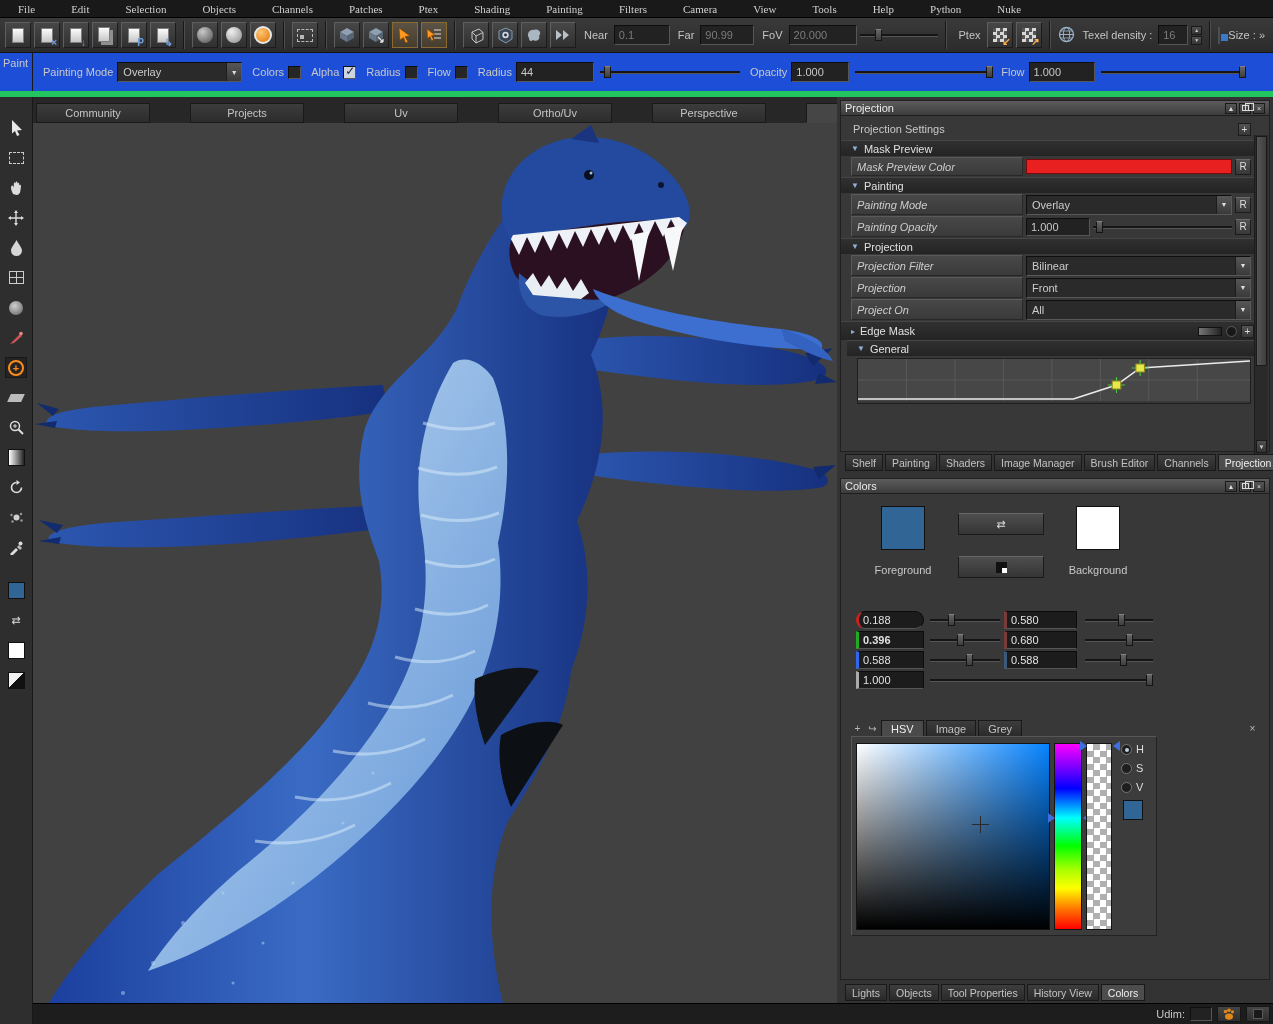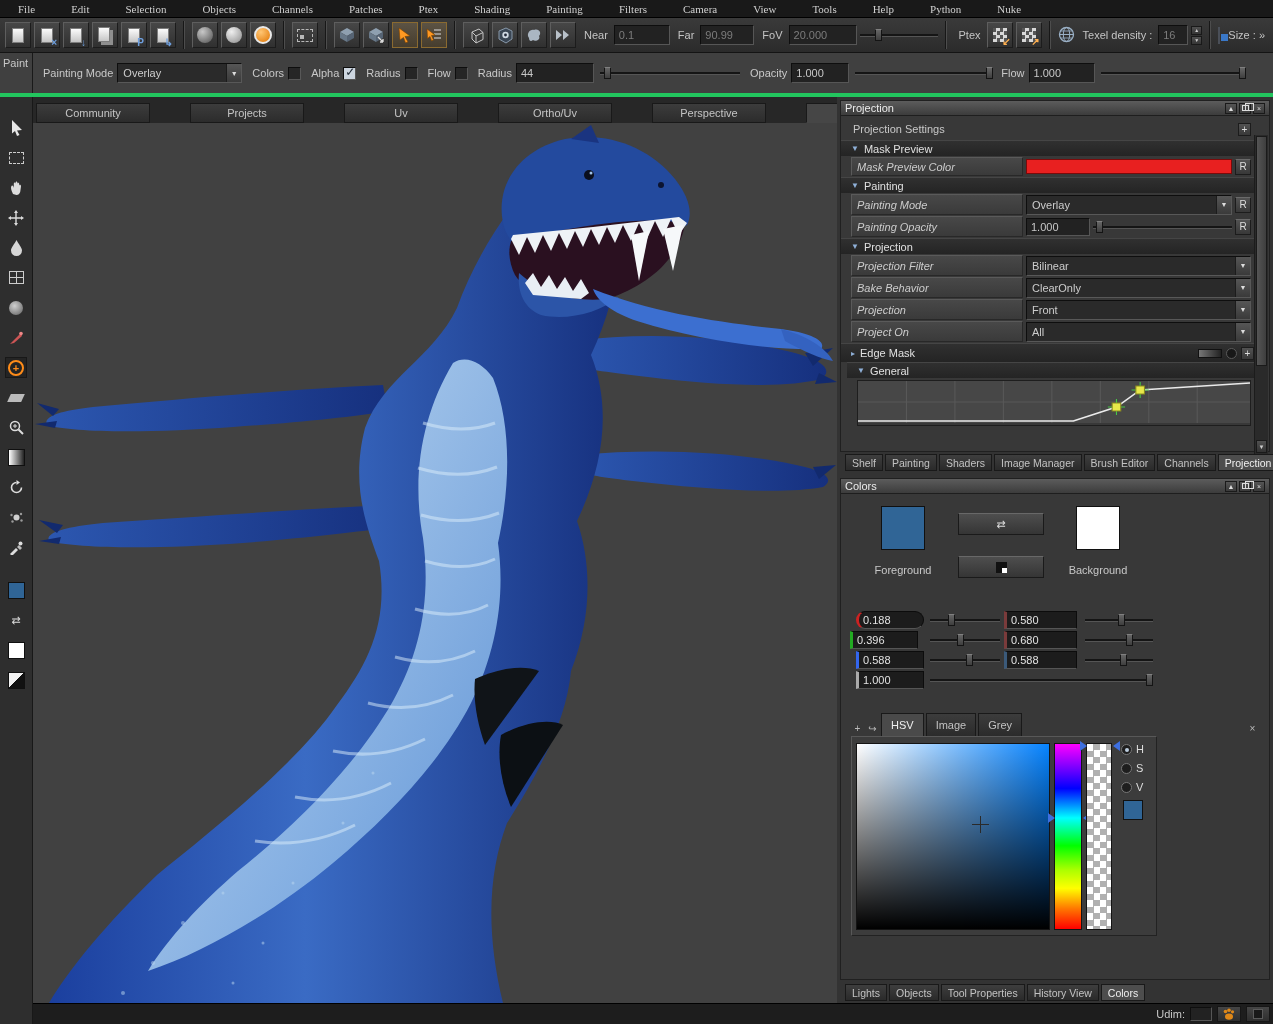--- a/index.html
+++ b/index.html
@@ -39,22 +39,22 @@
   .ic-dashed::after { content:""; position:absolute; left:2px; bottom:2px; width:4px; height:4px; background:#b8b8b8; }
   .ic-checker { width:14px; height:14px; background:conic-gradient(#d8d8d8 25%, #555 25% 50%, #d8d8d8 50% 75%, #555 75%); background-size:7px 7px; position:relative; }
   .ic-checker .doc-ov { color:#ffb050; right:-4px; bottom:-5px; }
   .stepper { display:flex; flex-direction:column; gap:1px; }
   .stepper div { width:11px; height:9px; background:linear-gradient(#505050,#353535); border:1px solid #191919;
                  font-size:5px; color:#ccc; display:flex; align-items:center; justify-content:center; }
   .ic-size { width:20px; height:17px; background:#20242c; border:1px solid #4a4f58; position:relative; }
   .ic-size::after { content:""; position:absolute; left:2px; bottom:2px; width:7px; height:7px; background:#3a78c8; }
 
   
-  .paintbar { position:absolute; top:53px; left:0; width:100%; height:44px; background:#404040;
-              border-bottom:4px solid #22c55e; display:flex; align-items:center; }
+  .paintbar { position:absolute; top:53px; left:0; width:100%; height:44px; background:#1d4ed8;
+              border-bottom:6px solid #22c55e; display:flex; align-items:center; }
   .paint-cell { width:33px; height:100%; flex:none; border-right:1px solid #191919; display:flex; align-items:flex-start; padding:4px 0 0 3px; color:#c8c8c8; }
   .pb-label { margin:0 4px 0 10px; white-space:nowrap; }
   .checkbox { width:13px; height:13px; flex:none; background:#262626; border:1px solid #0e0e0e;
               border-bottom-color:#585858; border-right-color:#585858; position:relative; }
   .checkbox.checked { background:#cdd6e0; }
   .checkbox .cbmark { position:absolute; top:-3px; left:1px; font-size:12px; color:#1a2430; display:none; }
   .checkbox.checked .cbmark { display:block; }
   .dd { display:flex; align-items:stretch; height:20px; background:#2a2a2a; border:1px solid #0e0e0e;
         border-bottom-color:#585858; border-right-color:#585858; }
   .dd-val { flex:1; display:flex; align-items:center; padding:0 5px; color:#ccc; white-space:nowrap; overflow:hidden; }
@@ -122,21 +122,21 @@
   .swatch-label { position:absolute; width:100px; text-align:center; color:#c8c8c8; }
   .tool-btn { position:absolute; width:86px; height:22px; background:linear-gradient(#4e4e4e,#353535);
               border:1px solid #1a1a1a; border-top-color:#686868; display:flex; align-items:center; justify-content:center; color:#ddd; }
   .ic-bwcorner { width:11px; height:11px; background:#111; position:relative; }
   .ic-bwcorner::after { content:""; position:absolute; right:0; bottom:0; width:5px; height:5px; background:#fff; }
   .val-field { position:absolute; width:68px; height:18px; background:#1c1c1c; border:1px solid #0c0c0c;
                border-bottom-color:#555; color:#e2e2e2; display:flex; align-items:center; padding:0 4px; }
   .val-strip { border-left:3px solid; }
   .picker-tabs { position:absolute; top:225px; left:10px; right:10px; height:18px; display:flex; align-items:flex-end; gap:2px; }
   .pk-icon { width:13px; height:13px; margin-bottom:2px; color:#bbb; display:flex; align-items:center; justify-content:center; font-size:10px; }
-  .pk-tab { height:24px; padding:0 9px; background:linear-gradient(#3c3c3c,#2b2b2b); border:1px solid #191919;
+  .pk-tab { height:17px; padding:0 9px; background:linear-gradient(#3c3c3c,#2b2b2b); border:1px solid #191919;
             display:flex; align-items:center; color:#c2c2c2; }
   .pk-tab.active { background:#4a4a4a; color:#eee; border-bottom-color:#4a4a4a; }
   .picker-box { position:absolute; left:10px; top:242px; width:306px; height:200px; background:#3c3c3c;
                 border:1px solid #585858; border-bottom-color:#222; border-right-color:#222; }
   .sv-square { position:absolute; left:4px; top:6px; width:194px; height:187px; border:1px solid #141414;
                background:linear-gradient(to top, #000, rgba(0,0,0,0)), linear-gradient(to right, #fff, #0683ff); }
   .crosshair { position:absolute; width:17px; height:17px; }
   .crosshair::before { content:""; position:absolute; left:8px; top:0; width:1px; height:17px; background:#2a2a2a; }
   .crosshair::after { content:""; position:absolute; top:8px; left:0; height:1px; width:17px; background:#2a2a2a; }
   .hue-strip { position:absolute; left:202px; top:6px; width:28px; height:187px; border:1px solid #141414;
@@ -583,27 +583,20 @@
           <span>Projection</span>
         </div>
         <div class="proj-row" style="height:21px">
           <div class="prop-label">Projection Filter</div>
           <div class="dd" style="flex:1">
             <div class="dd-val">Bilinear</div>
             <div class="dd-btn">▼</div>
           </div>
         </div>
         <div class="proj-row" style="height:21px">
-          <div class="prop-label">Bake Behavior</div>
-          <div class="dd" style="flex:1">
-            <div class="dd-val">ClearOnly</div>
-            <div class="dd-btn">▼</div>
-          </div>
-        </div>
-        <div class="proj-row" style="height:21px">
           <div class="prop-label">Projection</div>
           <div class="dd" style="flex:1">
             <div class="dd-val">Front</div>
             <div class="dd-btn">▼</div>
           </div>
         </div>
         <div class="proj-row" style="height:21px">
           <div class="prop-label">Project On</div>
           <div class="dd" style="flex:1">
             <div class="dd-val">All</div>
@@ -685,21 +678,21 @@
         <div class="slider" style="position:absolute; left:89px; top:118px; width:70px;">
             <div class="groove"></div>
             <div class="handle" style="left:25%"></div>
           </div>
         <div class="val-field val-strip" style="left:163px; top:117px; width:73px; border-left-color:#7a3b3b;">0.580</div>
         <div class="slider" style="position:absolute; left:244px; top:118px; width:68px;">
             <div class="groove"></div>
             <div class="handle" style="left:48%"></div>
           </div>
 
-        <div class="val-field val-strip" style="left:9px; top:137px; border-left-color:#22aa22;">0.396</div>
+        <div class="val-field val-strip" style="left:15px; top:137px; border-left-color:#22aa22;font-weight:bold;">0.396</div>
         <div class="slider" style="position:absolute; left:89px; top:138px; width:70px;">
             <div class="groove"></div>
             <div class="handle" style="left:38%"></div>
           </div>
         <div class="val-field val-strip" style="left:163px; top:137px; width:73px; border-left-color:#7a3b3b;">0.680</div>
         <div class="slider" style="position:absolute; left:244px; top:138px; width:68px;">
             <div class="groove"></div>
             <div class="handle" style="left:60%"></div>
           </div>
 

